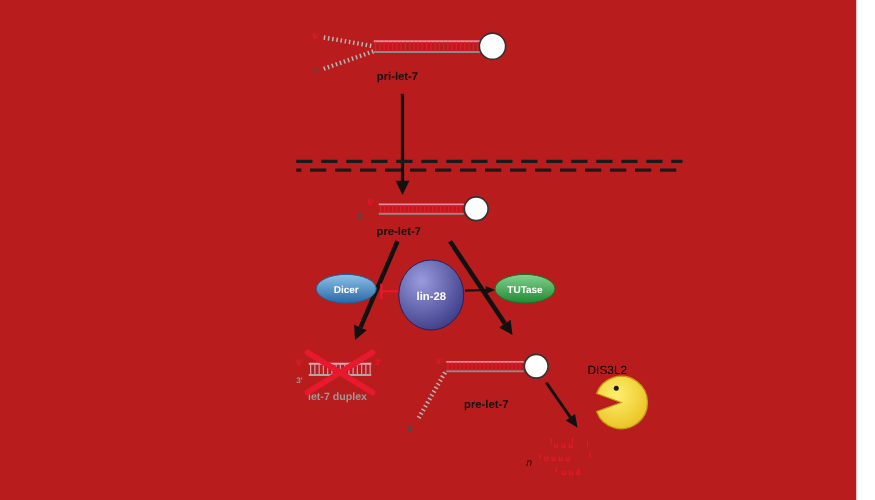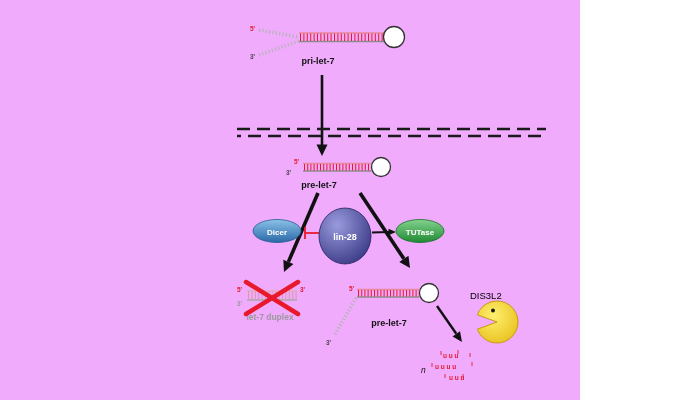--- a/index.html
+++ b/index.html
@@ -1,19 +1,19 @@
 <!DOCTYPE html>
 <html><head>
 <meta charset="utf-8">
 <style>
   html,body{margin:0;padding:0;background:#ffffff;}
   .canvas{
     position:relative;
-    width:580px;height:400px;
-    background:#f0abfc;
+    width:685px;height:400px;
+    background:#b91c1c;
     font-family:"Liberation Sans", sans-serif;
     overflow:hidden;
   }
   svg text{font-family:"Liberation Sans", sans-serif;}
   .lbl-prime{font-size:6.5px;font-weight:bold;}
   .prime-red{fill:#e8192c;}
   .prime-dark{fill:#4a4a4a;}
   .prime-grey{fill:#9a9a9a;}
   .lbl-name{font-size:9px;font-weight:bold;fill:#111111;}
   .lbl-name-grey{font-size:8.5px;font-weight:bold;fill:#9a9a9a;}

